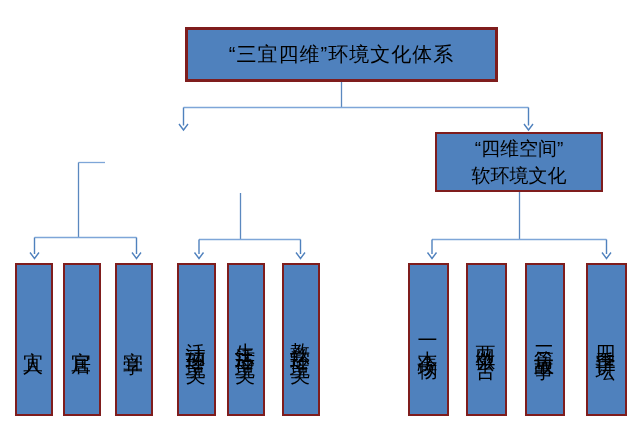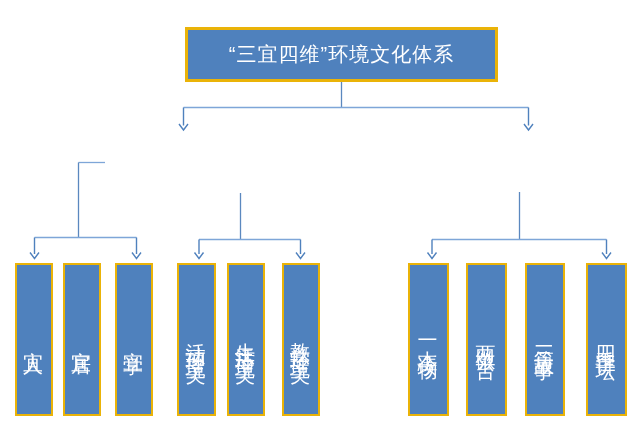--- a/index.html
+++ b/index.html
@@ -8,22 +8,22 @@
     width:644px;height:434px;
     background:#ffffff;
     font-family:"Liberation Sans","DejaVu Sans",sans-serif;
     overflow:hidden;
   }
   .connector-layer{position:absolute;left:0;top:0;width:644px;height:434px;}
   .box{
     position:absolute;
     box-sizing:border-box;
     background:#4f81bd;
-    border:2px solid #eab308;
-    color:#ffffff;
+    border:2px solid #7f1d1d;
+    color:#000000;
     display:flex;
     align-items:center;
     justify-content:center;
     text-align:center;
   }
   .box-root{
     left:185px;top:27px;width:313px;height:55px;
     border-width:3px;
     font-size:20px;
     letter-spacing:1px;
@@ -96,20 +96,22 @@
       <path class="line" d="M432 239.5 H606.5"></path>
       <path class="arrow" d="M432 239.5 V254"></path>
       <polyline class="arrow" points="427.5,252.5 432,258.5 436.5,252.5"></polyline>
       <path class="arrow" d="M606.5 239.5 V254"></path>
       <polyline class="arrow" points="602,252.5 606.5,258.5 611,252.5"></polyline>
     </g>
   </svg>
 
   <div class="box box-root">“三宜四维”环境文化体系</div>
 
+  <div class="box box-l2 box-l2-soft">“四维空间”
+软环境文化</div>
 
   <div class="box box-leaf leaf-1">宜人</div>
   <div class="box box-leaf leaf-2">宜居</div>
   <div class="box box-leaf leaf-3">宜学</div>
 
   <div class="box box-leaf leaf-4">活动环境美</div>
   <div class="box box-leaf leaf-5">生活环境美</div>
   <div class="box box-leaf leaf-6">教学环境美</div>
 
   <div class="box box-leaf leaf-7">一本读物</div>

